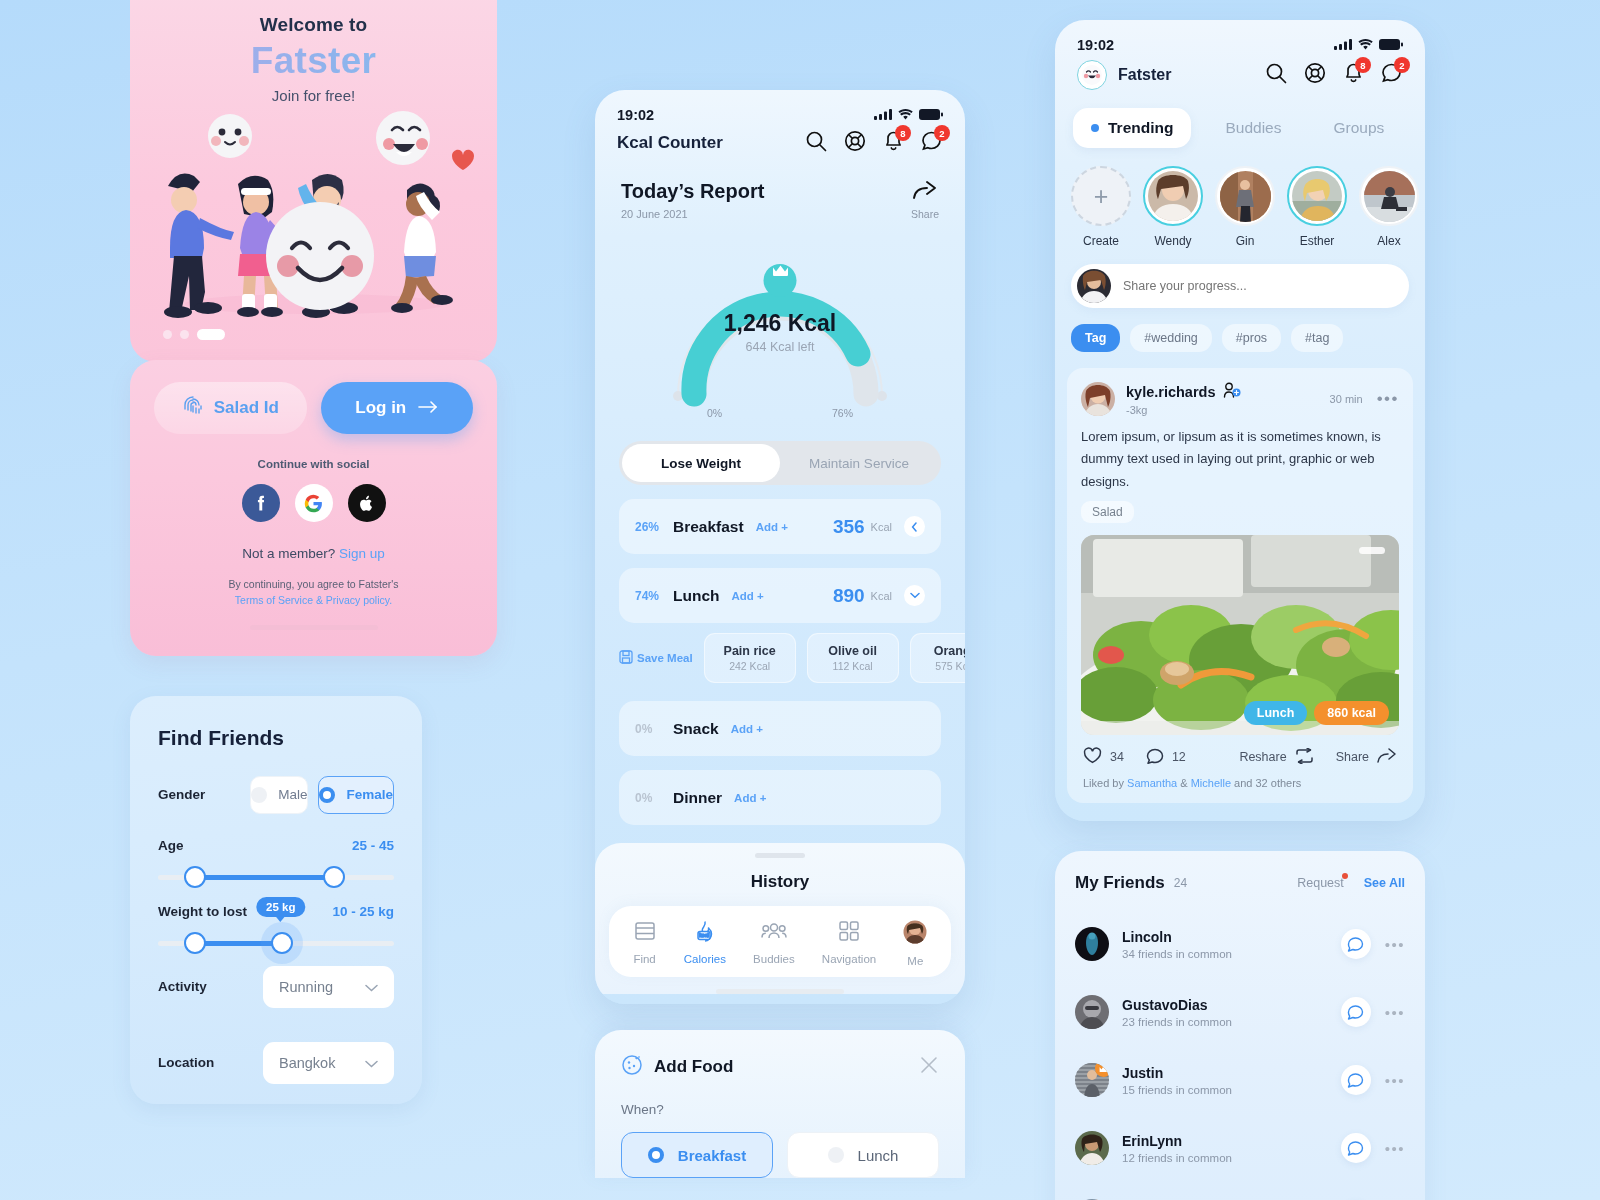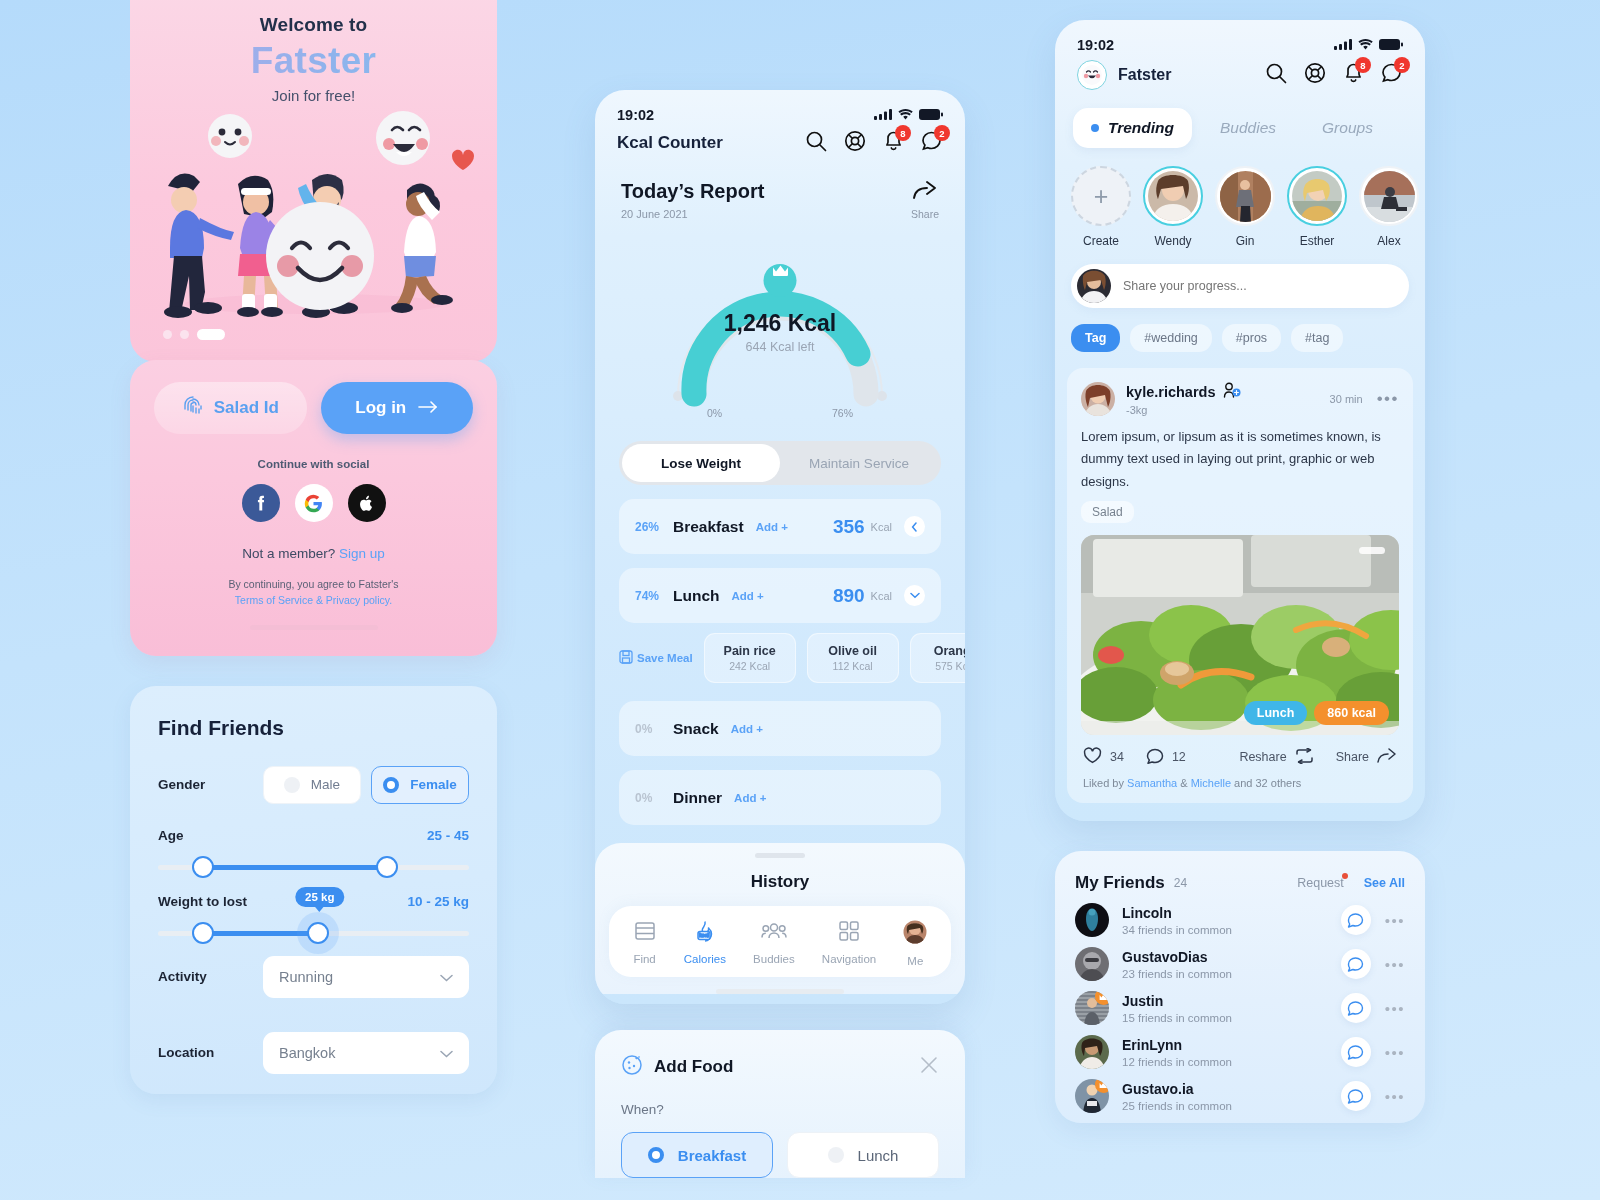--- a/index.html
+++ b/index.html
@@ -57,21 +57,21 @@
   .soc.gg { background:#fff; }
   .soc.ap { background:#111; }
   .notmember { text-align:center; font-size:13.5px; color:#3d4a63; margin-top:24px; }
   .notmember a { color:#5aa2f7; text-decoration:none; }
   .terms { text-align:center; font-size:10.5px; color:#5a6176; margin-top:15px; line-height:1.55; }
   .terms a { color:#5aa2f7; text-decoration:none; }
   .home-bar { width:128px; height:5px; border-radius:3px; background:#f4bed5; margin:16px auto 0; }
 
   
   .ff-card {
-    width:367px; margin-top:28px; border-radius:26px; padding:30px 28px 20px;
+    width:292px; margin-top:38px; border-radius:26px; padding:30px 28px 20px;
     background: linear-gradient(175deg,#dceefd 0%, #d6ebfd 50%, #cfe7fc 100%);
     box-shadow:0 6px 20px rgba(90,130,180,.10);
   }
   .ff-title { font-size:21px; font-weight:700; color:#16213a; }
   .ff-row { display:flex; align-items:center; margin-top:26px; }
   .ff-label { font-size:13.5px; font-weight:700; color:#1c2434; width:105px; }
   .seg { display:flex; gap:10px; flex:1; }
   .seg-opt { flex:1; height:38px; border-radius:10px; background:#fff; border:1px solid #eef3f8;
     display:flex; align-items:center; justify-content:center; gap:11px; font-size:13.5px; color:#717c90; cursor:pointer; }
   .seg-opt.active { background:#e3f0fe; border:1.5px solid #5aa2f7; color:#3b8ef0; font-weight:600; }
@@ -181,21 +181,21 @@
   #right-col { left:1055px; top:20px; width:370px; }
   .social-phone {
     width:370px; border-radius:30px; overflow:hidden;
     background: linear-gradient(180deg,#f0f7fe 0%, #e2f1fd 18%, #d5ebfd 60%, #cde8fc 100%);
     box-shadow:0 14px 34px rgba(80,120,170,.14); padding-bottom:18px;
   }
   .soc-head { display:flex; align-items:center; padding:4px 22px 0; }
   .soc-logo { width:30px; height:30px; border-radius:50%; background:#fff; border:1.5px solid #7fd4e0;
     display:flex; align-items:center; justify-content:center; }
   .soc-name { font-size:16px; font-weight:700; color:#16213a; margin-left:11px; }
-  .tabs { display:flex; align-items:flex-start; padding:0 18px; margin-top:18px; gap:10px;font-style:italic; }
+  .tabs { display:flex; align-items:flex-start; padding:0 18px; margin-top:18px; gap:16px; }
   .tab { padding:11px 18px; border-radius:15px; font-size:15.5px; color:#9aaabd; cursor:pointer; }
   .tab.active { background:#fff; color:#101725; font-weight:700; display:flex; align-items:center; gap:9px;
     box-shadow:0 3px 10px rgba(100,140,190,.10); }
   .tab .bul { width:8px; height:8px; border-radius:50%; background:#3b8ef0; }
 
   .stories { display:flex; gap:12px; padding:18px 16px 0; }
   .story { text-align:center; width:62px; }
   .story .av { width:60px; height:60px; border-radius:50%; overflow:hidden; position:relative; }
   .story .ring { border:2.5px solid #49cfe0; padding:2.5px; background:#fff; }
   .story .ring2 { border:2px solid #eef2f6; padding:2.5px; background:#fff; }
@@ -238,21 +238,21 @@
 
   .friends-card { width:370px; margin-top:30px; border-radius:26px;
     background: linear-gradient(180deg,#eef6fe 0%, #e3f0fd 55%, #dcedfd 100%); padding:22px 20px 10px;
     box-shadow:0 8px 24px rgba(90,130,180,.10); }
   .fc-head { display:flex; align-items:center; }
   .fc-t { font-size:17px; font-weight:700; color:#101725; }
   .fc-c { font-size:12px; color:#8b97a8; margin-left:9px; }
   .fc-req { font-size:12.5px; color:#8b97a8; margin-left:auto; position:relative; cursor:pointer; }
   .fc-req .rd { position:absolute; right:-4px; top:-3px; width:6px; height:6px; border-radius:50%; background:#e8503a; }
   .fc-all { font-size:12.5px; color:#3b8ef0; font-weight:700; margin-left:20px; cursor:pointer; }
-  .frow { display:flex; align-items:center; margin-top:10px; }
+  .frow { display:flex; align-items:center; margin-top:34px; }
   .frow .av { width:34px; height:34px; border-radius:50%; overflow:hidden; position:relative; }
   .frow .crn { position:absolute; right:-3px; top:-3px; width:17px; height:17px; border-radius:50%;
     background:#f4902d; display:flex; align-items:center; justify-content:center; }
   .frow .nm { font-size:14px; font-weight:700; color:#101725; }
   .frow .sb { font-size:11.5px; color:#8b97a8; margin-top:3px; }
   .frow .mbtn { width:30px; height:30px; border-radius:50%; background:#fff; margin-left:auto;
     display:flex; align-items:center; justify-content:center; cursor:pointer; box-shadow:0 2px 7px rgba(100,140,190,.12); }
   .frow .mo { margin-left:14px; color:#aab4c1; font-size:15px; letter-spacing:1.5px; cursor:pointer; }
 </style>
 </head>

